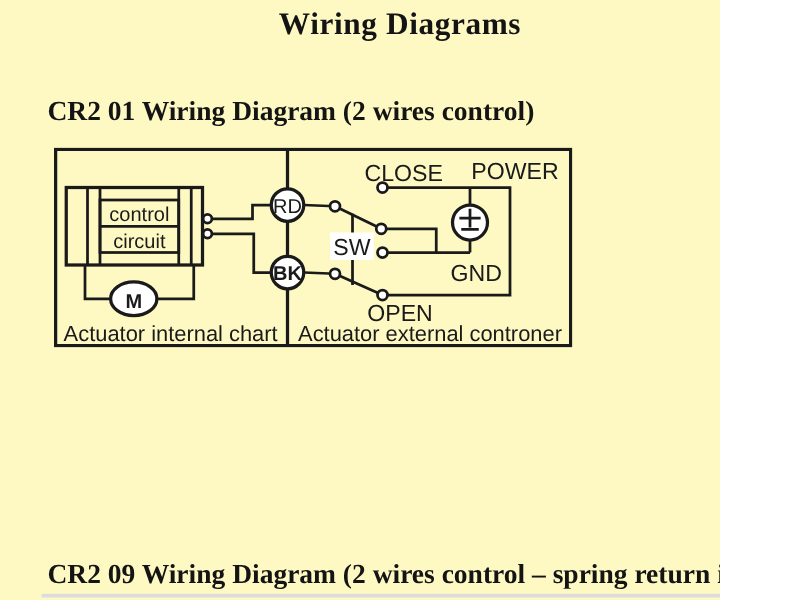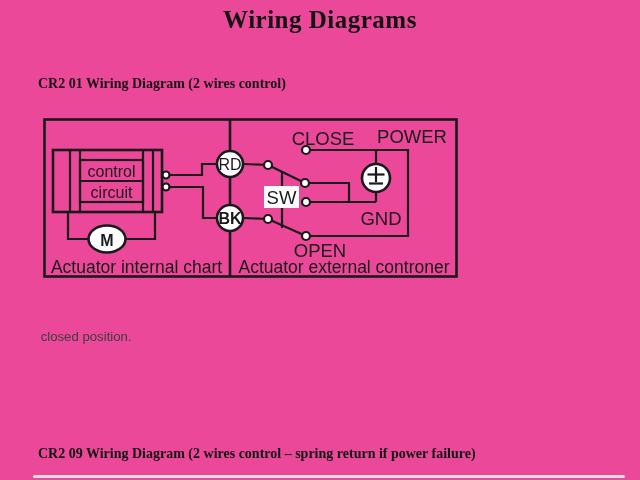--- a/index.html
+++ b/index.html
@@ -1,22 +1,22 @@
 <!DOCTYPE html>
 <html><head>
 <meta charset="utf-8">
 <style>
   html,body{margin:0;padding:0;background:#fff;}
-  .page{position:relative;width:640px;height:480px;background:#ec4899;overflow:hidden;
+  .page{position:relative;width:576px;height:480px;background:#fef9c3;overflow:hidden;
         font-family:"Liberation Sans",sans-serif;}
   .title{position:absolute;top:6px;left:0;width:640px;margin:0;text-align:center;
          font-family:"Liberation Serif",serif;font-weight:bold;font-size:25px;
          color:#141414;letter-spacing:.5px;}
   .h-sec{position:absolute;margin:0;font-family:"Liberation Serif",serif;font-weight:bold;
-         font-size:14px;color:#141414;white-space:nowrap;}
+         font-size:22px;color:#141414;white-space:nowrap;}
   .h-cr201{top:76px;left:38px;}
   .h-cr202{top:446px;left:38px;}
   .diagram{position:absolute;left:43px;top:118px;}
   .s{stroke:#1a1a1a;fill:none;stroke-width:2.6;}
   .w{stroke:#1a1a1a;fill:none;stroke-width:2.2;}
   .node{stroke:#1a1a1a;fill:#ffffff;stroke-width:2.6;}
   .ct{stroke:#1a1a1a;fill:#ffffff;stroke-width:2.2;}
   .lbl{font-family:"Liberation Sans",sans-serif;fill:#1a1a1a;font-size:18.5px;}
   .cap{font-family:"Liberation Sans",sans-serif;fill:#1a1a1a;font-size:17.5px;}
   .small{font-family:"Liberation Sans",sans-serif;fill:#1a1a1a;font-size:16px;}
@@ -110,21 +110,20 @@
       <text class="lbl" x="280" y="27" text-anchor="middle">CLOSE</text>
       <text class="lbl" x="369" y="25" text-anchor="middle">POWER</text>
       <text class="lbl" x="338" y="107" text-anchor="middle">GND</text>
       <text class="lbl" x="277" y="139" text-anchor="middle">OPEN</text>
       <text class="cap" x="93.5" y="155" text-anchor="middle">Actuator internal chart</text>
       <text class="cap" x="301" y="155" text-anchor="middle">Actuator external controner</text>
     </g>
   </svg>
 
   <div class="notes">
-    <div> closed position.</div>
     
     
     
     
     
   </div>
 
   <h2 class="h-sec h-cr202">CR2 09 Wiring Diagram (2 wires control – spring return if power failure)</h2>
 
   <div class="next-edge"></div>

